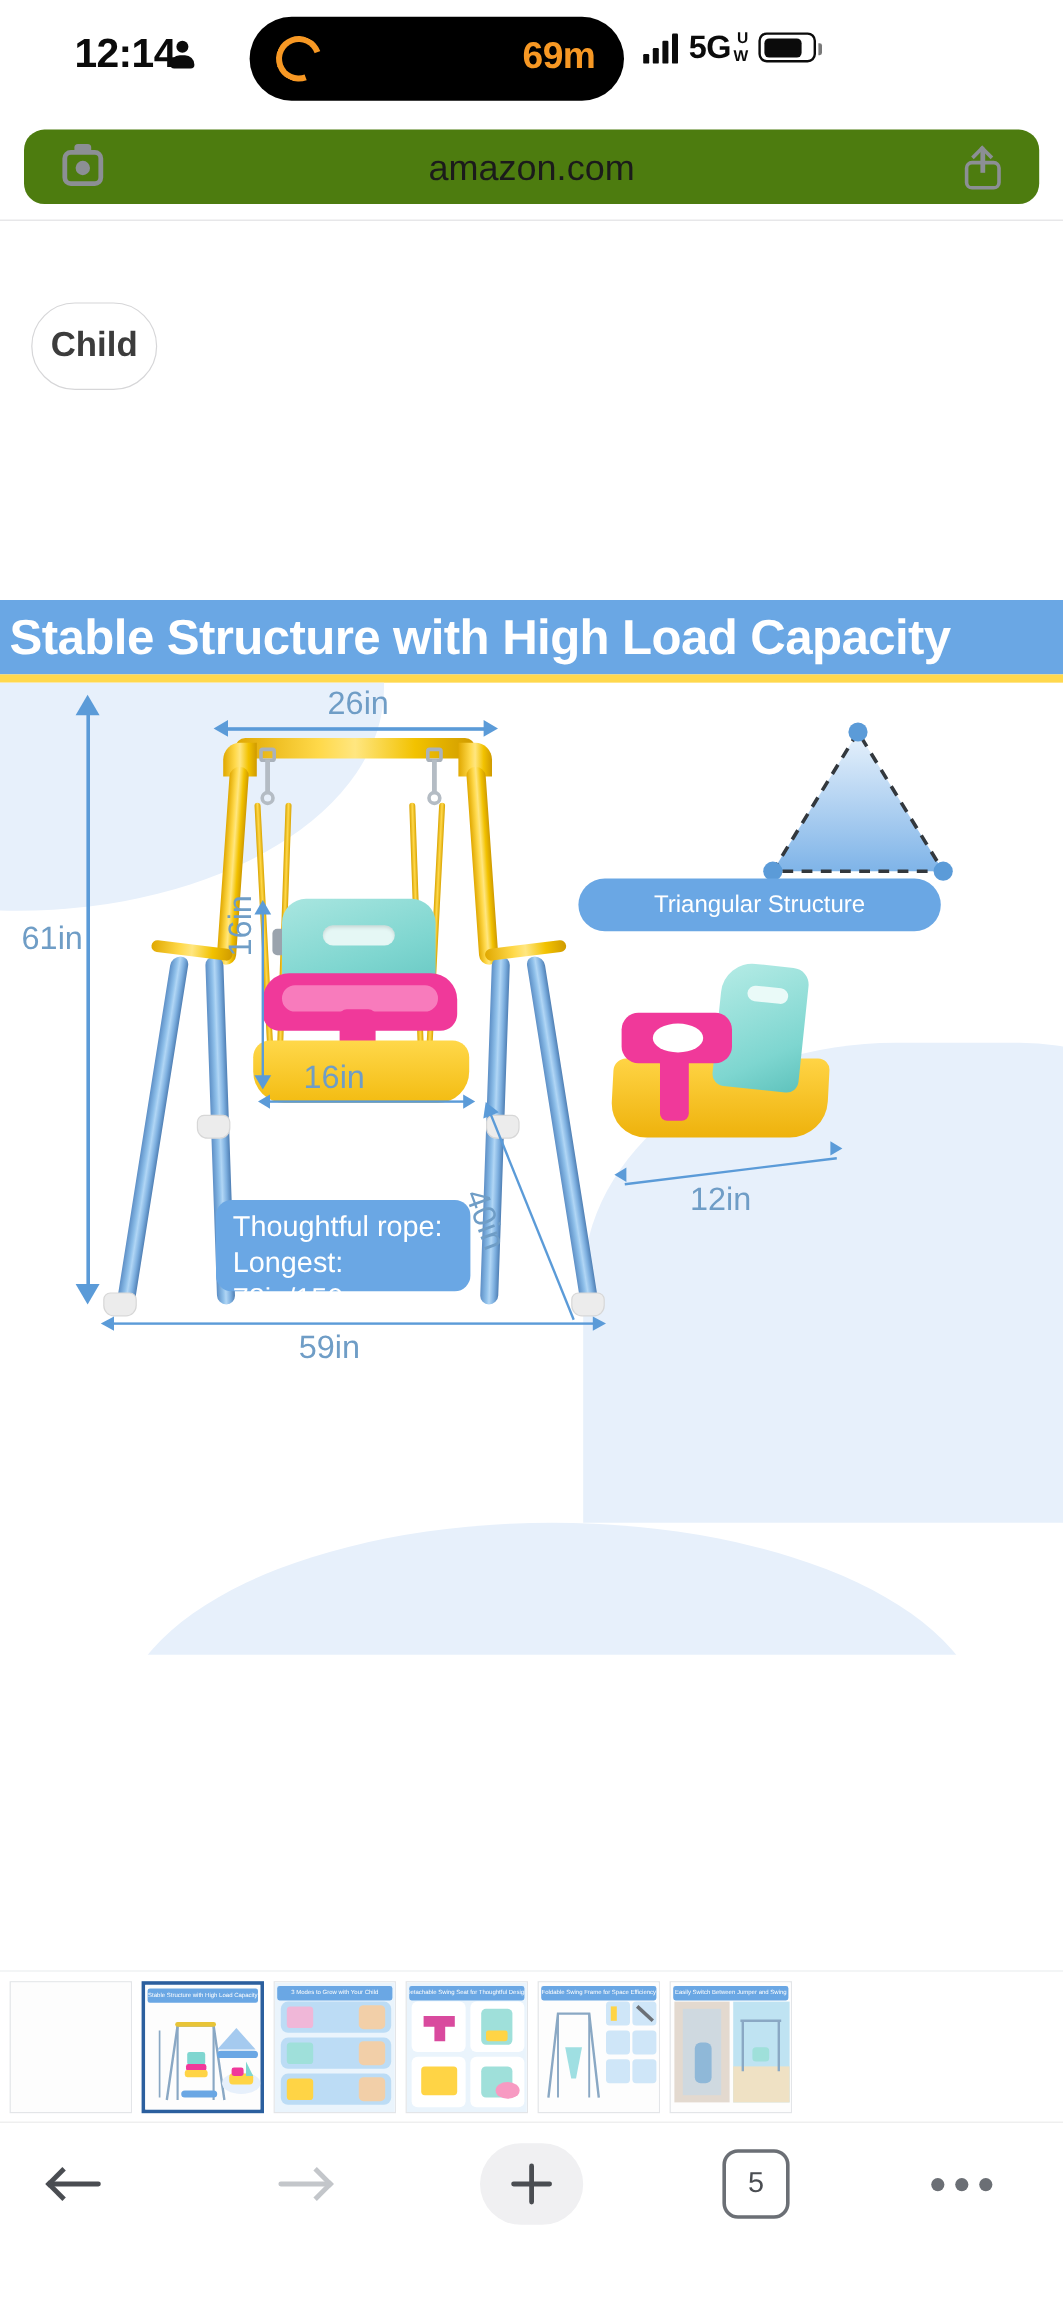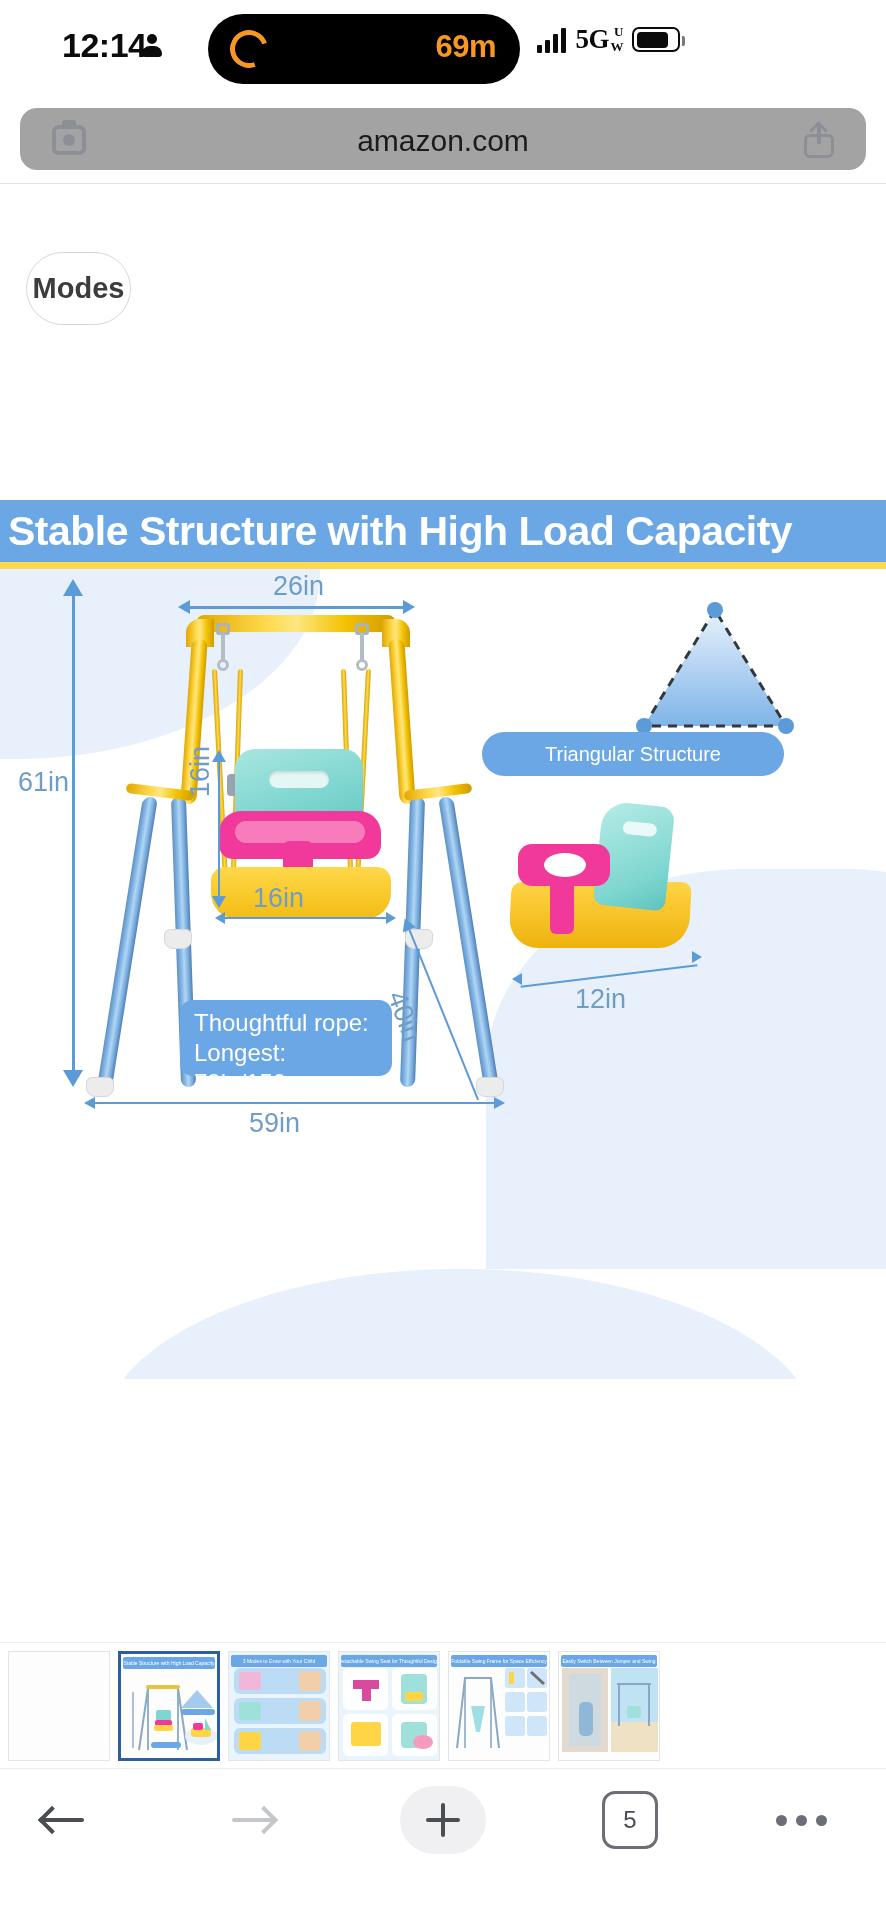--- a/index.html
+++ b/index.html
@@ -20,21 +20,21 @@
 
   .island{ position:absolute; left:208px; top:14px; width:312px; height:70px;
     border-radius:36px; background:#000; }
   .island .ring{ position:absolute; left:22px; top:16px; width:38px; height:38px;
     border-radius:50%; border:5px solid #f79824; border-right-color:transparent;
     transform:rotate(25deg); }
   .island .timer{ position:absolute; right:24px; top:15px; font-size:31px;
     font-weight:600; color:#f79824; letter-spacing:-.5px; }
 
   .sb-right{ position:absolute; right:20px; top:24px; display:flex;
-    align-items:center; gap:9px;font-family:Liberation Serif, serif; }
+    align-items:center; gap:9px; }
   .bars{ display:flex; align-items:flex-end; gap:3px; height:26px; }
   .bars i{ display:block; width:5px; background:#0b0b0b; border-radius:1px; }
   .bars i:nth-child(1){ height:8px; }
   .bars i:nth-child(2){ height:13px; }
   .bars i:nth-child(3){ height:19px; }
   .bars i:nth-child(4){ height:25px; }
   .net{ font-size:27px; font-weight:600; color:#0b0b0b; letter-spacing:-.5px;
     position:relative; padding-right:14px; }
   .net sup{ position:absolute; right:0; top:1px; font-size:13px; line-height:1; }
   .net sub{ position:absolute; right:0; bottom:2px; font-size:13px; line-height:1; }
@@ -42,21 +42,21 @@
     border-radius:7px; }
   .batt::after{ content:""; position:absolute; right:-7px; top:7px; width:3.5px;
     height:10px; background:#0b0b0b; border-radius:0 2px 2px 0; opacity:.55; }
   .batt i{ position:absolute; left:2.5px; top:2.5px; bottom:2.5px; width:72%;
     background:#0b0b0b; border-radius:4px; }
 
   
   .urlwrap{ position:absolute; left:0; top:100px; width:886px; height:84px;
     border-bottom:1px solid #e2e2e4; }
   .urlbar{ position:absolute; left:20px; top:8px; width:846px; height:62px;
-    background:#a3a3a3; border-radius:17px; }
+    background:#4d7c0f; border-radius:17px; }
   .url-text{ position:absolute; left:0; right:0; top:16px; text-align:center;
     font-size:30px; color:#1b1b1b; }
   .ic-scan{ position:absolute; left:32px; top:17px; width:34px; height:30px; }
   .ic-scan .fr{ position:absolute; inset:0; border:4px solid #8c8f95;
     border-radius:7px; }
   .ic-scan .nt{ position:absolute; left:10px; top:-5px; width:14px; height:8px;
     background:#8c8f95; border-radius:3px 3px 0 0; }
   .ic-scan .dot{ position:absolute; left:11px; top:9px; width:12px; height:12px;
     border-radius:50%; background:#8c8f95; }
   .ic-share{ position:absolute; right:32px; top:14px; width:30px; height:36px; }
@@ -240,21 +240,21 @@
       </div>
       <div class="url-text" title="Search or enter website name">amazon.com</div>
       <div class="ic-share">
         <div class="box"></div>
           <div class="stem"></div>
           <div class="arw"></div>
       </div>
     </div>
   </div>
 
-  <div class="backbtn">Modes</div>
+  <div class="backbtn">Child</div>
 
   <div class="banner">
     <span>Stable Structure with High Load Capacity</span>
   </div>
   <div class="banner-rule"></div>
 
   <div class="canvas">
 
     <div class="blob tl"></div>
     <div class="blob br"></div>

